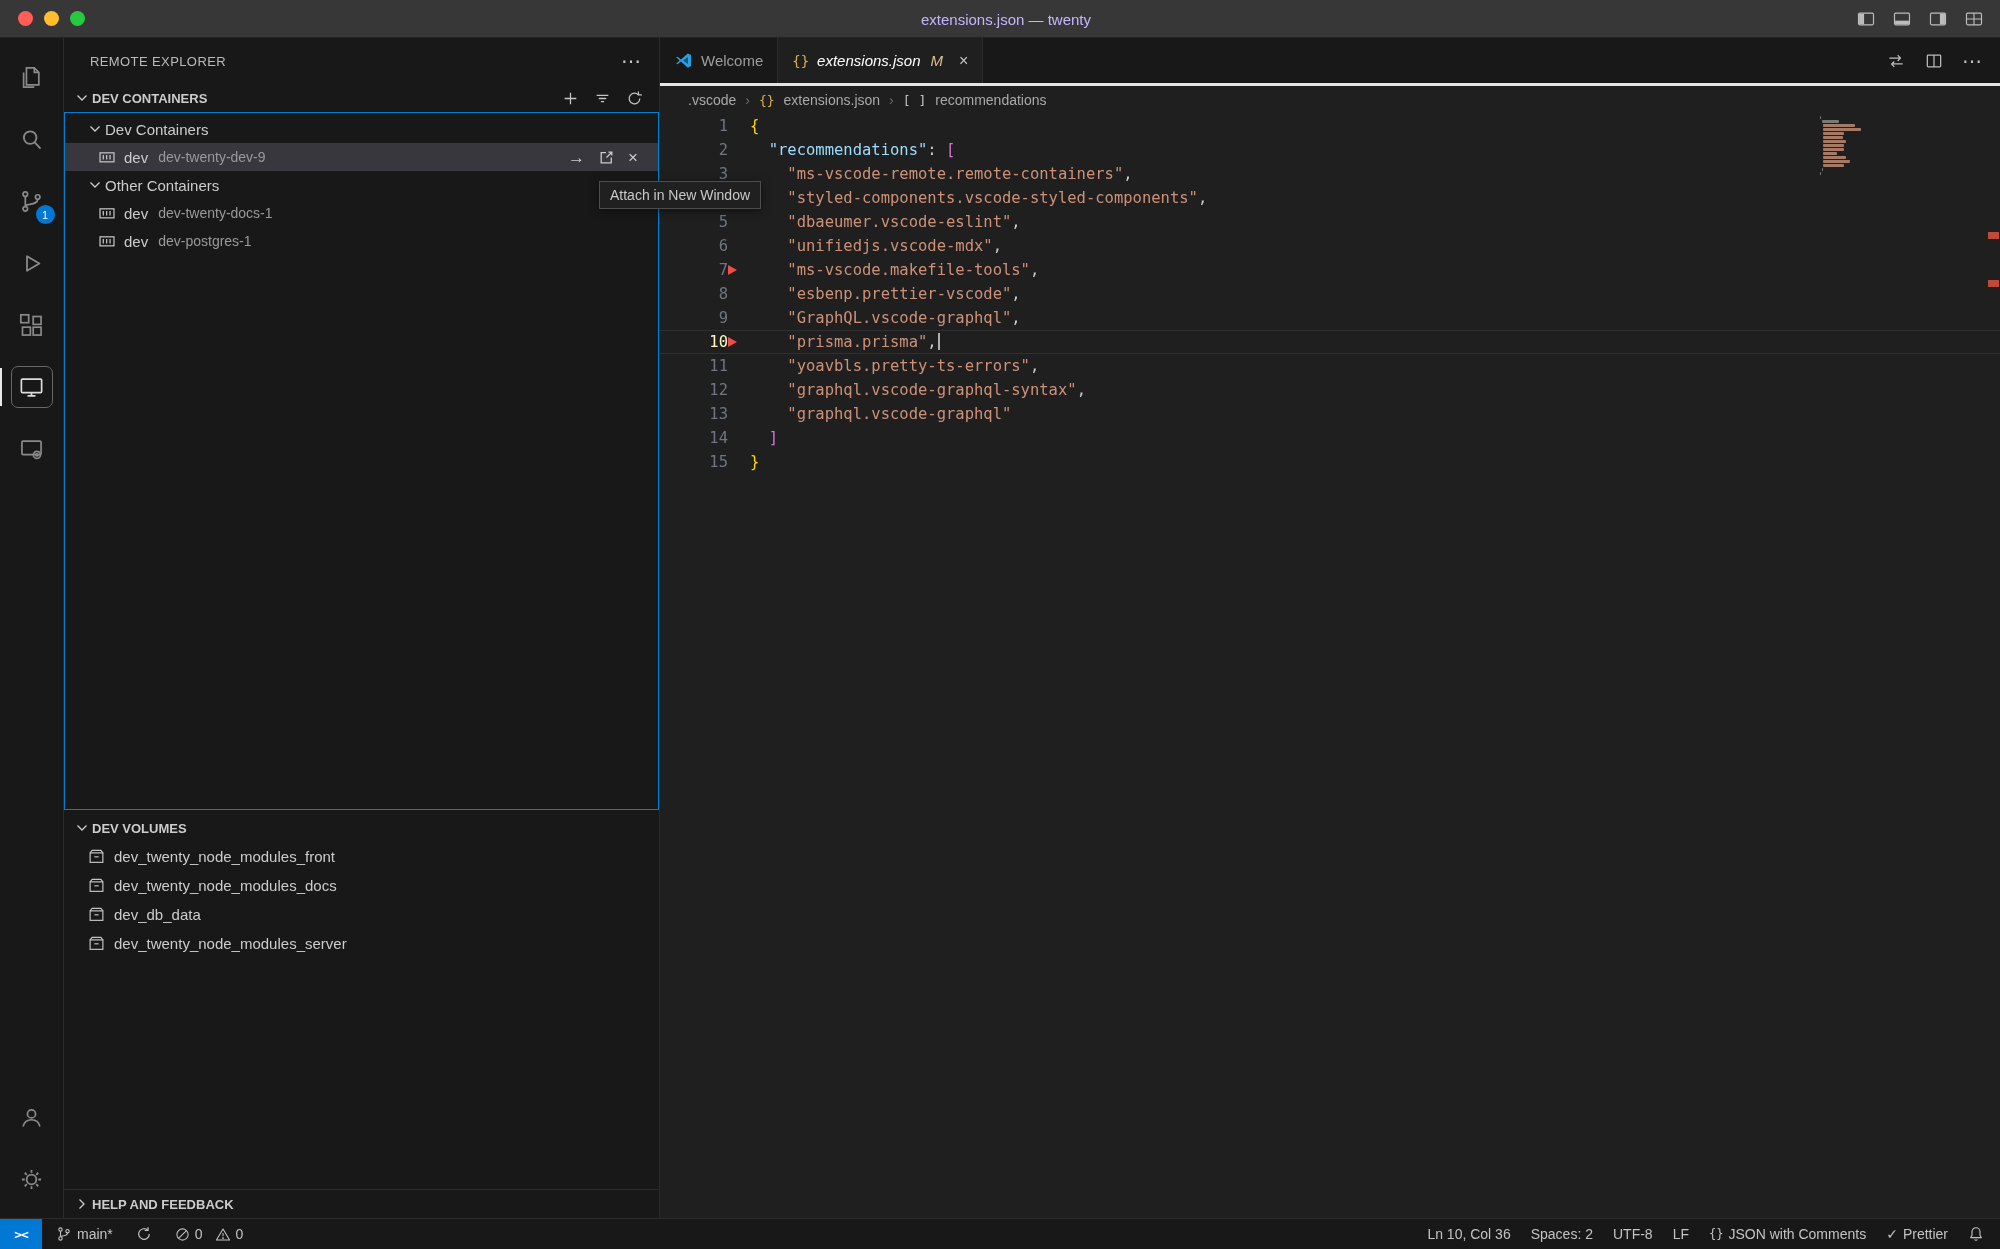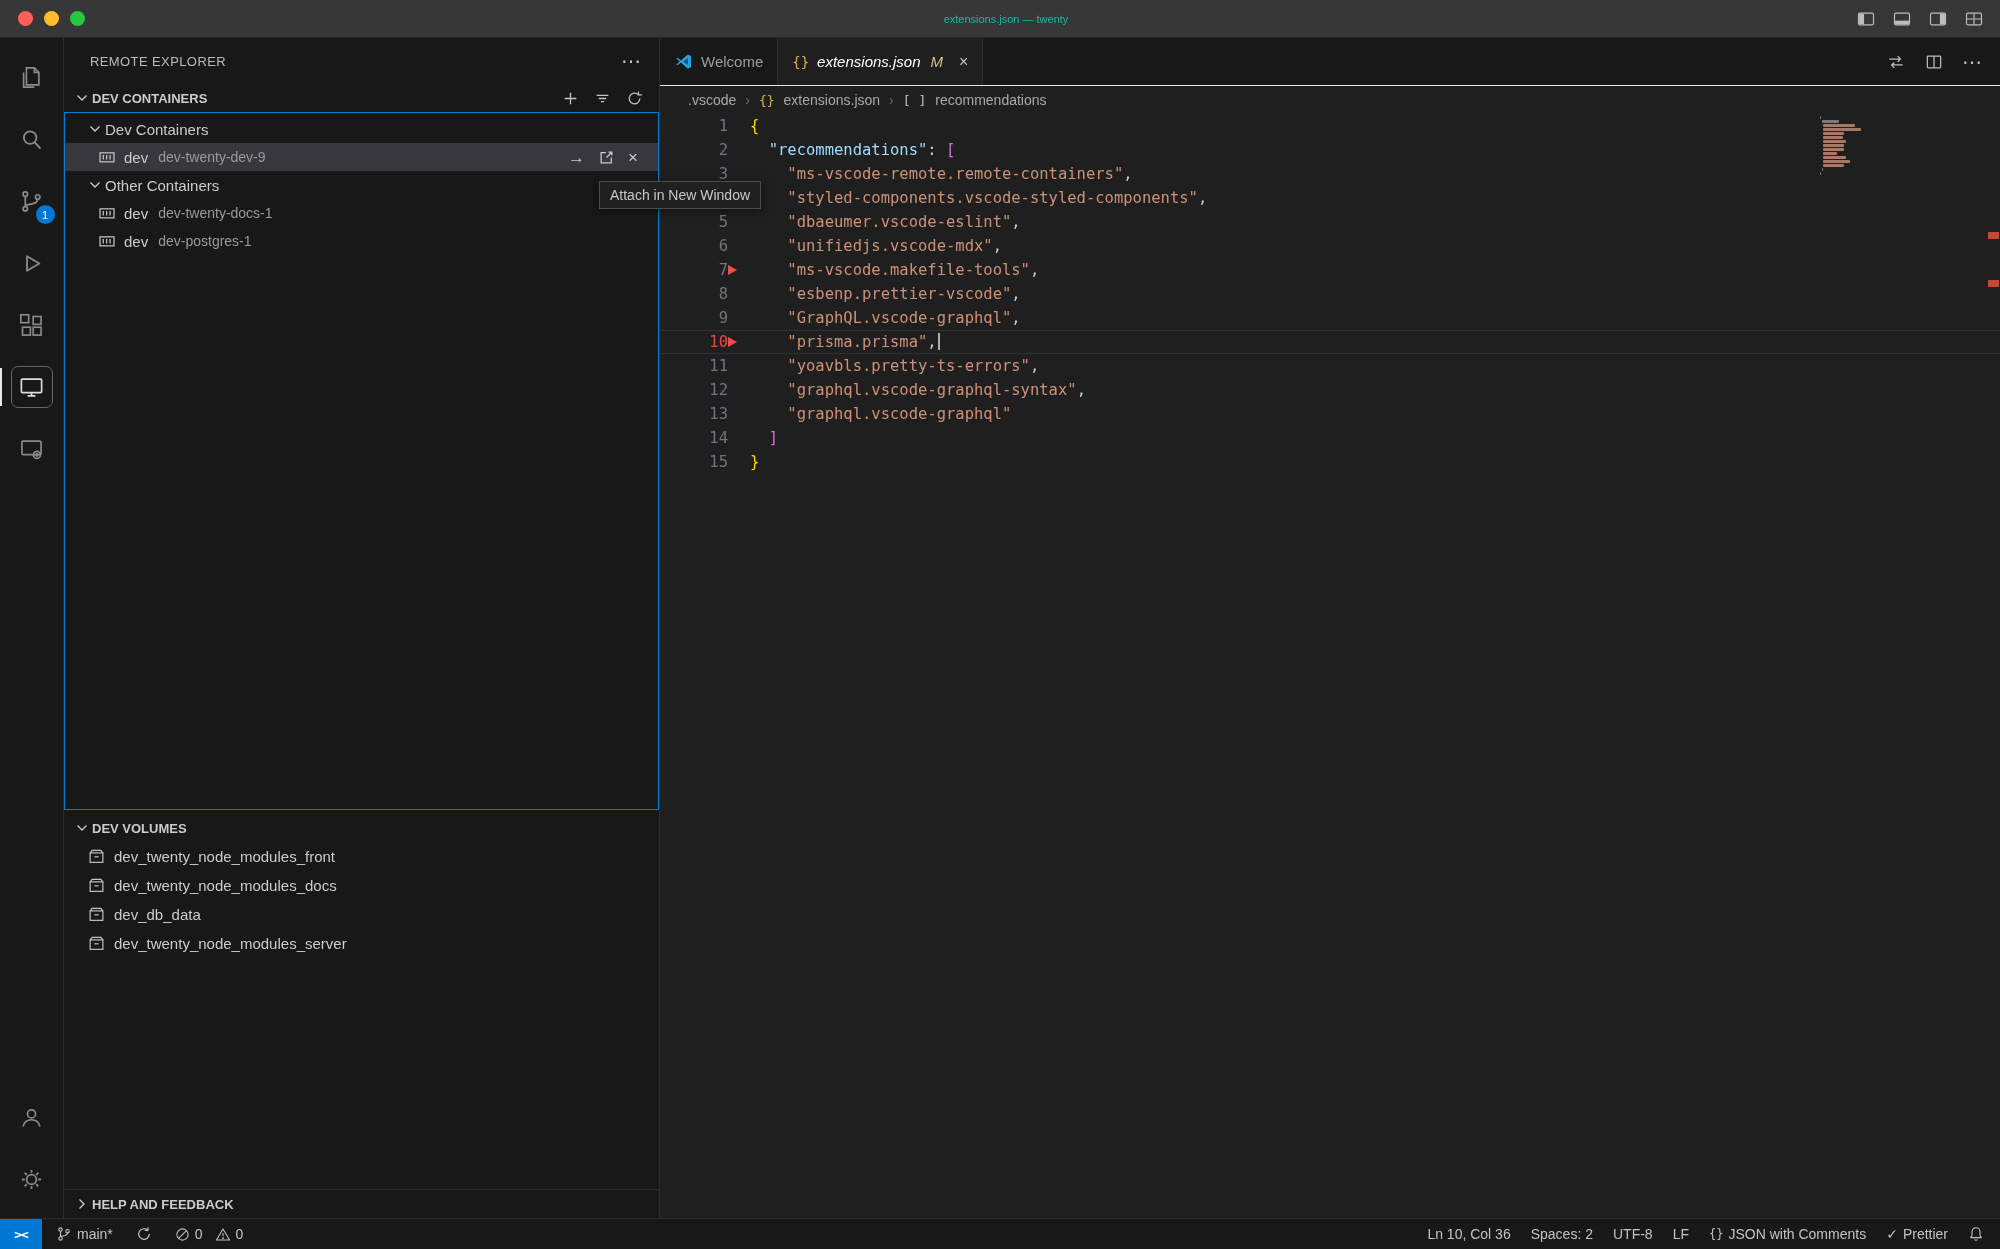--- a/index.html
+++ b/index.html
@@ -9,21 +9,21 @@
     background:#1f1f1f; font-family:"Liberation Sans", sans-serif; color:#cccccc;
     -webkit-font-smoothing:antialiased;
   }
   svg { display:block; }
 
   
   .titlebar { position:absolute; top:0; left:0; right:0; height:38px; background:#373737; border-bottom:1px solid #252525; }
   .lights { position:absolute; left:18px; top:11px; display:flex; gap:11px; }
   .light { width:15px; height:15px; border-radius:50%; }
   .light.red{ background:#ff5f57; } .light.yellow{ background:#febc2e; } .light.green{ background:#28c840; }
-  .win-title { position:absolute; left:12px; right:0; top:0; height:38px; display:flex; align-items:center; justify-content:center; font-size:11px; color:#14b8a6; }
+  .win-title { position:absolute; left:12px; right:0; top:0; height:38px; display:flex; align-items:center; justify-content:center; font-size:15px; color:#c4b5fd; }
   .tb-icons { position:absolute; right:16px; top:0; height:38px; display:flex; align-items:center; gap:16px; color:#bdbdbd; }
 
   
   .activitybar { position:absolute; left:0; top:38px; bottom:31px; width:64px; background:#181818; border-right:1px solid #2b2b2b; display:flex; flex-direction:column; align-items:center; padding:8px 0; }
   .ab-item { position:relative; width:64px; height:62px; display:flex; align-items:center; justify-content:center; color:#8a8a8a; cursor:pointer; }
   .ab-item .icon-box { width:42px; height:42px; display:flex; align-items:center; justify-content:center; border-radius:7px; }
   .ab-item.active { color:#dddddd; }
   .ab-item.active::before { content:""; position:absolute; left:0; top:12px; bottom:12px; width:2px; background:#e7e7e7; }
   .ab-item.active .icon-box { border:1px solid #666666; }
   .ab-badge { position:absolute; right:9px; bottom:8px; min-width:19px; height:19px; border-radius:10px; background:#0078d4; color:#fff; font-size:11px; display:flex; align-items:center; justify-content:center; padding:0 4px; }
@@ -49,36 +49,36 @@
   .row-actions { margin-left:auto; display:flex; align-items:center; gap:13px; padding-right:20px; color:#cccccc; }
   .row-actions .ra { display:flex; align-items:center; font-size:17px; line-height:1; cursor:pointer; }
   .vol-hdr { margin-top:4px; }
   .vol-row { display:flex; align-items:center; height:29px; padding-left:24px; font-size:15px; color:#cccccc; cursor:pointer; }
   .vol-row .vicon { width:26px; color:#c5c5c5; display:flex; }
   .help-hdr { position:absolute; left:0; right:0; bottom:0; height:29px; border-top:1px solid #2b2b2b; display:flex; align-items:center; padding-left:8px; font-size:13px; font-weight:bold;margin-top:32px; }
   .help-hdr .chev { width:20px; display:flex; justify-content:center; }
   .rot-r { transform:rotate(-90deg); }
 
   
-  .tabsbar { position:absolute; left:660px; right:0; top:38px; height:48px; background:#181818; border-bottom:1px solid #e5e5e5; display:flex; align-items:stretch; }
+  .tabsbar { position:absolute; left:660px; right:0; top:38px; height:48px; background:#181818; border-bottom:3px solid #e5e5e5; display:flex; align-items:stretch; }
   .tab { display:flex; align-items:center; gap:8px; padding:0 14px; font-size:15px; color:#9d9d9d; border-right:1px solid #2b2b2b; cursor:pointer; }
   .tab.active { background:#1f1f1f; color:#ffffff; font-style:italic; }
   .tab .braces { color:#d9b04d; font-family:"DejaVu Sans Mono",monospace; font-size:14px; font-style:normal; }
   .tab .mod { color:#e2c08d; margin-left:2px; }
   .tab .close { color:#c5c5c5; font-style:normal; font-size:16px; margin-left:8px; }
   .tab-actions { margin-left:auto; display:flex; align-items:center; gap:18px; padding-right:18px; color:#bdbdbd; }
   .breadcrumbs { position:absolute; left:660px; right:0; top:86px; height:28px; background:#1f1f1f; display:flex; align-items:center; gap:9px; padding-left:28px; font-size:14px; color:#a9a9a9; }
   .breadcrumbs .sep { color:#6a6a6a; }
   .bc-ico-braces { color:#d9b04d; font-family:"DejaVu Sans Mono",monospace; font-size:13px; }
   .bc-ico-array { color:#c0c0c0; font-family:"DejaVu Sans Mono",monospace; font-size:13px; }
   .code { position:absolute; left:660px; right:0; top:114px; bottom:31px; background:#1f1f1f; font-family:"DejaVu Sans Mono",monospace; font-size:15.5px; }
   .code-line { display:flex; height:24px; line-height:24px; white-space:pre; }
   .code-line.current { border-top:1px solid #303031; border-bottom:1px solid #303031; line-height:22px; }
   .gutter { position:relative; flex:none; width:90px; text-align:right; padding-right:22px; color:#6e7681; }
-  .code-line.current .gutter { color:#ef4444; }
+  .code-line.current .gutter { color:#fef9c3; }
   .gmark { position:absolute; left:68px; top:7px; width:0; height:0; border-left:9px solid #f14c4c; border-top:5px solid transparent; border-bottom:5px solid transparent; }
   .code-line.current .gmark { top:6px; }
   .code-text { flex:1; }
   .tk-pun { color:#cccccc; } .tk-key { color:#9cdcfe; } .tk-str { color:#ce9178; }
   .tk-b1 { color:#ffd700; } .tk-b2 { color:#da70d6; }
   .cursor { display:inline-block; width:2px; height:17px; background:#aeafad; vertical-align:-3px; margin-left:1px; }
   .minimap { position:absolute; left:1820px; top:116px; width:72px; height:66px; }
   .mm-bar { position:absolute; height:3px; border-radius:1px; }
   .overview-ruler { position:absolute; right:0; top:114px; width:15px; bottom:31px; }
   .ruler-mark { position:absolute; left:3px; width:11px; height:7px; background:#bf4a3a; }

